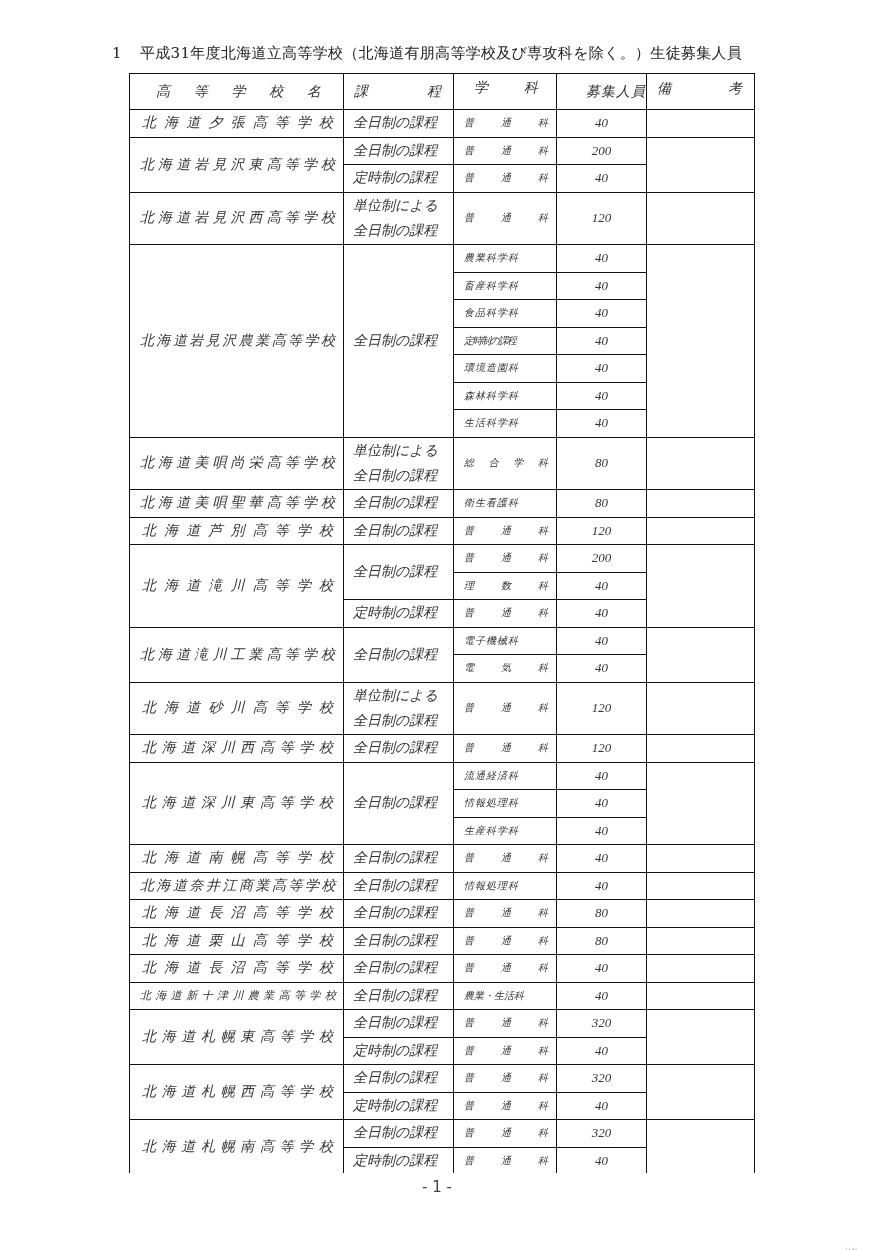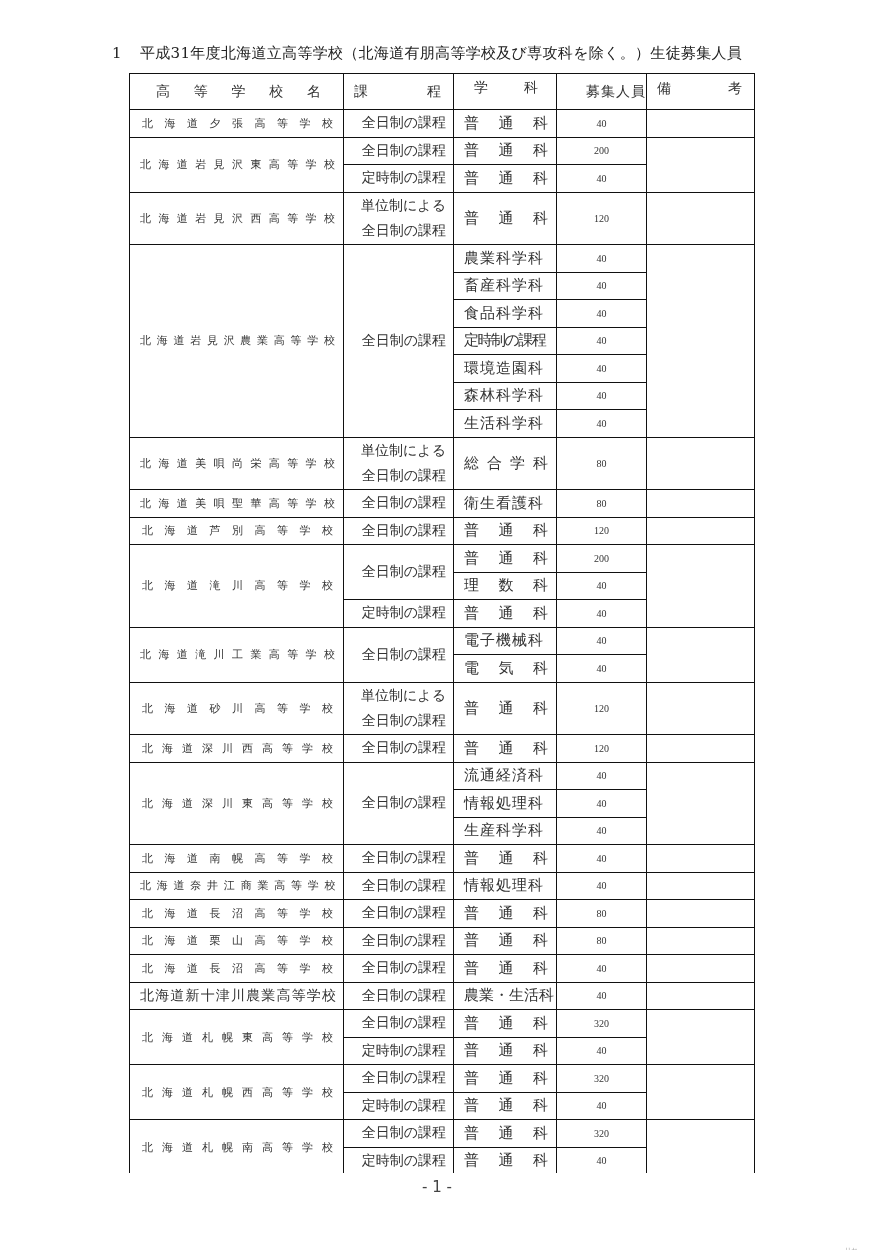--- a/index.html
+++ b/index.html
@@ -1,35 +1,35 @@
 <!DOCTYPE html>
 <html><head>
   <meta charset="utf-8">
   <style>
     html, body { margin: 0; padding: 0; background: #ffffff; }
     body { width: 874px; height: 1250px; position: relative; overflow: hidden;
            font-family: "DejaVu Serif", "Liberation Serif", serif; color: #2a2a2a; }
     .title { position: absolute; left: 112px; top: 44px; font-size: 15px; letter-spacing: 0.3px; white-space: nowrap; color: #222; }
     .title .num { display: inline-block; width: 28px; }
-    .table-wrap { position: absolute; left: 129px; top: 73px; width: 686px; height: 1100px; overflow: hidden; }
+    .table-wrap { position: absolute; left: 129px; top: 73px; width: 686px; height: 1100px; overflow: hidden; font-style: italic; }
     table { border-collapse: collapse; table-layout: fixed; width: 626px; }
     td, th { border: 1.3px solid #111; padding: 0; font-weight: normal; font-size: 14px; color: #333; overflow: hidden; white-space: nowrap; }
     col.c-school { width: 214px; }
     col.c-course { width: 110px; }
     col.c-dept { width: 103px; }
     col.c-count { width: 90px; }
     col.c-note { width: 108px; }
     th { height: 27px; }
-    .school { text-align: justify; text-align-last: justify; padding: 0 10px 0 12px; font-size: 11px; }
+    .school { text-align: justify; text-align-last: justify; padding: 0 10px 0 12px; font-size: 14px; }
     .school.tight { padding: 0 8px 0 10px; letter-spacing: 0; }
-    .course { padding: 0 7px 0 9px; text-align: right; font-size: 14px; }
+    .course { padding: 0 7px 0 9px; text-align: left; font-size: 14px; }
     .course .line { display: block; line-height: 25px; }
-    .dept { padding: 0 8px 0 10px; text-align: justify; text-align-last: justify; font-size: 15px; }
+    .dept { padding: 0 8px 0 10px; text-align: justify; text-align-last: justify; font-size: 10px; }
     .dept.compact { text-align: left; text-align-last: left; letter-spacing: 1px; }
-    .count { text-align: center; font-size: 10px; font-family: "Liberation Serif", "DejaVu Serif", serif; }
+    .count { text-align: center; font-size: 13px; font-family: "Liberation Serif", "DejaVu Serif", serif; }
     .note { }
     .hdr-school { text-align: justify; text-align-last: justify; padding: 0 22px 0 26px; }
     .hdr-course { text-align: justify; text-align-last: justify; padding: 0 12px 0 10px; }
     .hdr-dept { text-align: justify; text-align-last: justify; padding: 0 18px 8px 20px; }
     .hdr-count { text-align: right; letter-spacing: 1px; }
     .hdr-note { text-align: justify; text-align-last: justify; padding: 0 12px 6px 10px; }
     tr.r1 td { height: 26.5px; }
     tr.r2 td { height: 51.5px; }
     .page-num { position: absolute; left: 0; width: 874px; top: 1178px; text-align: center; font-family: "DejaVu Sans", sans-serif; font-size: 15px; color: #444; }
     .logo { position: absolute; left: 763px; top: 1213px; font-family: "DejaVu Sans", sans-serif; font-weight: bold; font-size: 19px; color: #8a8a8a; letter-spacing: -0.5px; margin-top: 40px; }
@@ -251,21 +251,21 @@
 
     <tr class="r1">
       <td class="school">北海道長沼高等学校</td>
       <td class="course">全日制の課程</td>
       <td class="dept">普通科</td>
       <td class="count">40</td>
       <td class="note"></td>
     </tr>
 
     <tr class="r1">
-      <td class="school tight" style="letter-spacing:-1px;font-size:14px;">北海道新十津川農業高等学校</td>
+      <td class="school tight" style="letter-spacing:-1px;font-size:11px;">北海道新十津川農業高等学校</td>
       <td class="course">全日制の課程</td>
       <td class="dept compact" style="letter-spacing:0;">農業・生活科</td>
       <td class="count">40</td>
       <td class="note"></td>
     </tr>
 
     <tr class="r1">
       <td class="school" rowspan="2">北海道札幌東高等学校</td>
       <td class="course">全日制の課程</td>
       <td class="dept">普通科</td>

